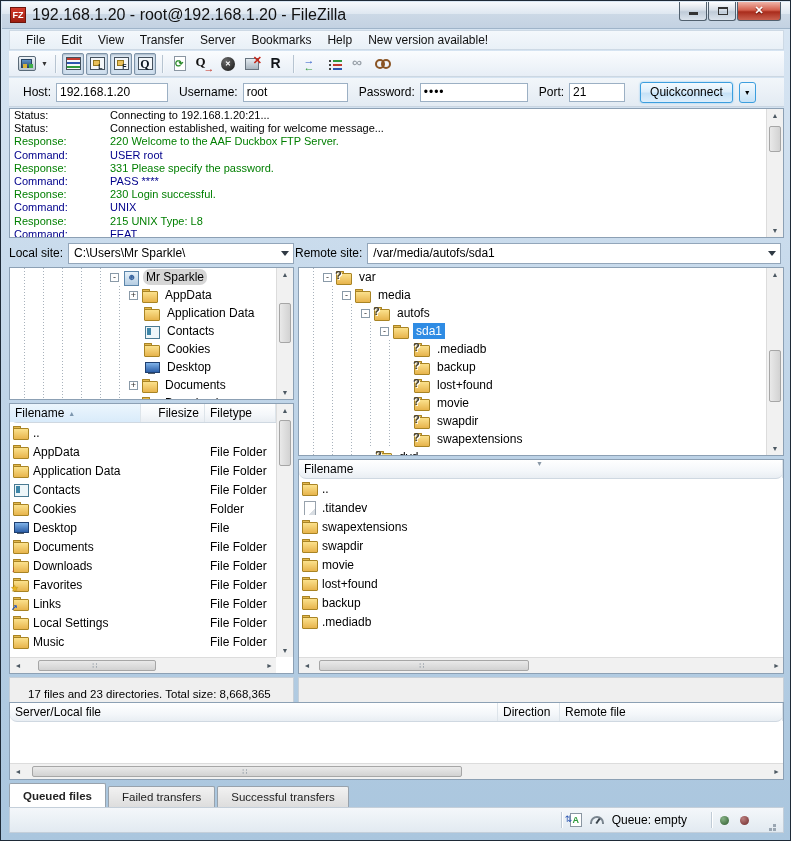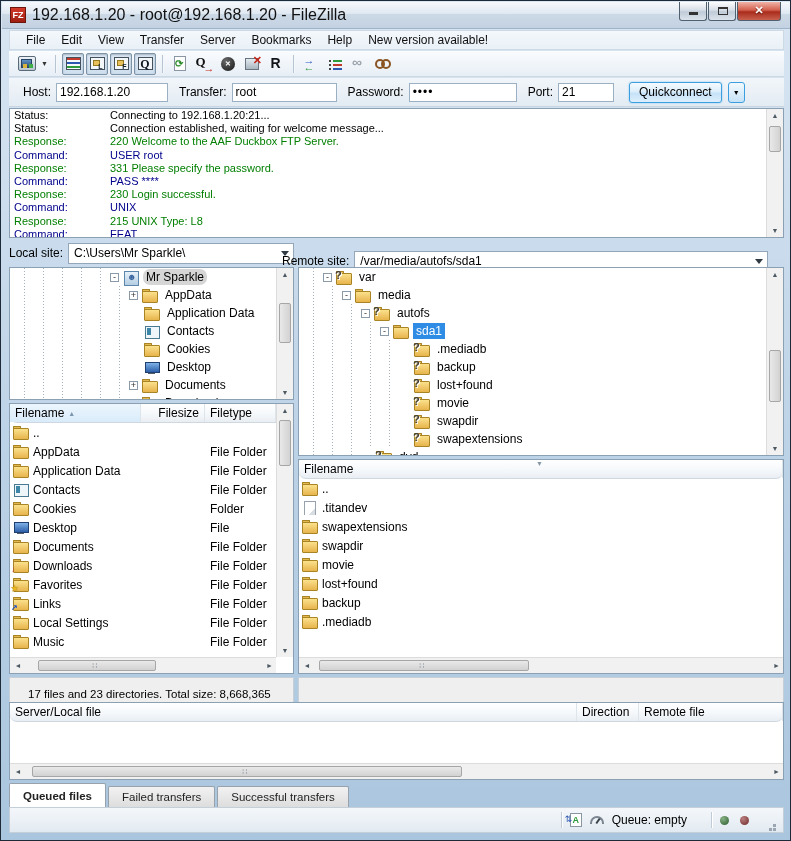--- a/index.html
+++ b/index.html
@@ -84,21 +84,21 @@
   .log{position:absolute;left:8px;top:107px;width:775px;height:130px;background:#fff;border:1px solid #8ca0b4;overflow:hidden;}
   .log-row{height:13.2px;line-height:13.2px;display:flex;white-space:nowrap;}
   .log-label{width:100px;padding-left:4px;flex:none;}
   .k-status{color:#000;} .k-command{color:#00008b;} .k-response{color:#007f00;}
 
   
   .sitebar{position:absolute;height:22px;display:flex;align-items:center;font-size:12px;}
   .sitebar .combo{flex:1;height:21px;border:1px solid #93a6ba;background:#fff;display:flex;align-items:center;padding-left:5px;margin-left:5px;position:relative;}
   .combo-arrow{position:absolute;right:4px;top:7px;width:0;height:0;border:4px solid transparent;border-top:5px solid #303a44;}
   .sitebar-local{left:8px;top:241px;width:285px;}
-  .sitebar-remote{left:281px;top:241px;width:486px;margin-top:8px;}
+  .sitebar-remote{left:294px;top:241px;width:486px;}
 
   
   .tree{position:absolute;background:#fff;border:1px solid #8ca0b4;overflow:hidden;font-size:12px;}
   .tree-local{left:8px;top:266px;width:285px;height:133px;}
   .tree-remote{left:297px;top:266px;width:486px;height:189px;}
   .tree-row{height:18px;display:flex;align-items:center;padding-left:5px;white-space:nowrap;}
   .tg{width:19px;flex:none;align-self:stretch;background:repeating-linear-gradient(to bottom,#a8b2bc 0 1px,transparent 1px 3px);background-size:1px 100%;background-repeat:no-repeat;background-position:9px 0;}
   .exp{width:9px;height:9px;flex:none;border:1px solid #8a9aa8;background:#fff;font-size:9px;line-height:7px;text-align:center;color:#333;margin-right:4px;}
   .exp-slot{width:15px;flex:none;}
   .tree-label{padding:1px 3px;}
@@ -149,21 +149,21 @@
   .sbh .sb-th{top:2px;height:11px;background:linear-gradient(#e9e9e9,#d2d2d2);}
   .sbh .sb-th::after{content:"⁞⁞";position:absolute;left:50%;top:0;margin-left:-5px;color:#909aa4;font-size:8px;line-height:10px;letter-spacing:1px;}
 
   
   .pstatus{position:absolute;height:36px;background:#efefef;border:1px solid #c6cfd8;display:flex;align-items:flex-end;padding-left:18px;font-size:11.5px;}
   .pstatus-local{left:8px;top:676px;width:285px;}
   .pstatus-remote{left:297px;top:676px;width:486px;}
 
   
   .queue{position:absolute;left:8px;top:701px;width:775px;height:78px;background:#fff;border:1px solid #8ca0b4;overflow:hidden;font-size:12px;}
-  .q-name{width:567px;} .q-dir{width:62px;} .q-rem{flex:1;}
+  .q-name{width:488px;} .q-dir{width:62px;} .q-rem{flex:1;}
 
   
   .tabs{position:absolute;left:8px;top:781px;width:775px;height:25px;display:flex;align-items:flex-end;}
   .tab{height:21px;padding:0 13px;margin-right:2px;display:flex;align-items:center;font-size:11.5px;
     border:1px solid #98a2ac;border-bottom:none;border-radius:2px 2px 0 0;background:linear-gradient(#f2f2f2,#dddddd);color:#222;}
   .tab.active{height:24px;background:#fff;font-weight:bold;}
 
   
   .statusbar{position:absolute;left:8px;top:806px;width:775px;height:26px;display:flex;align-items:center;justify-content:flex-end;
     background:linear-gradient(#f4f7fa,#e2eaf1);border:1px solid #c4cfda;padding-right:6px;gap:8px;}
@@ -258,21 +258,21 @@
         <span class="ic ic-synchronized-browsing"></span>
       </div>
       <div class="tb-btn">
         <span class="ic ic-find-files"></span>
       </div>
     </div>
 
   <div class="quickbar">
     <span class="qc-label">Host:</span>
     <input class="qc-input qc-host" readonly="" value="192.168.1.20" style="">
-    <span class="qc-label">Transfer:</span>
+    <span class="qc-label">Username:</span>
     <input class="qc-input qc-user" readonly="" value="root" style="">
     <span class="qc-label">Password:</span>
     <input class="qc-input qc-pass" readonly="" value="••••" style="">
     <span class="qc-label">Port:</span>
     <input class="qc-input qc-port" readonly="" value="21" style="">
     <button class="qc-btn">Quickconnect</button>
     <span class="qc-drop">▼</span>
   </div>
 
   <div class="log">

